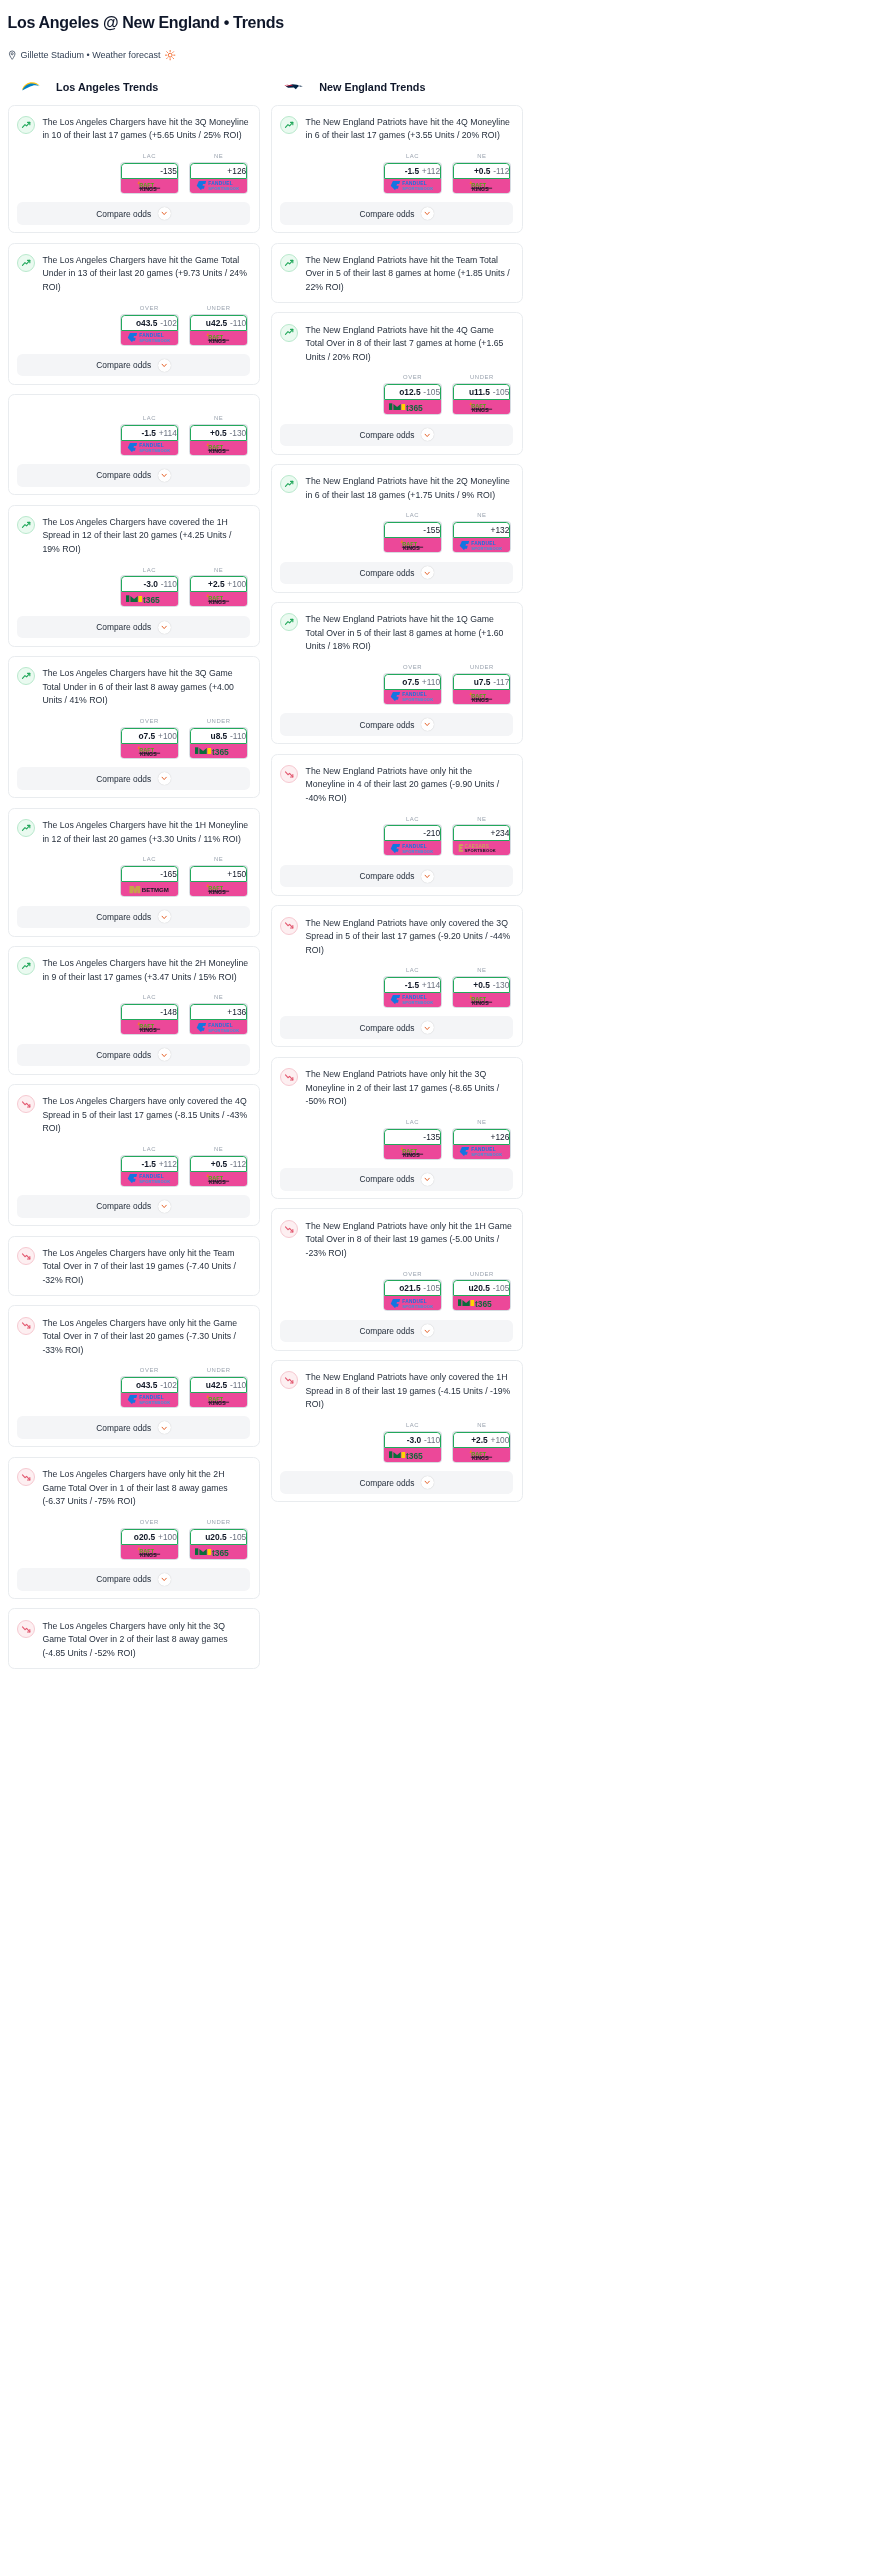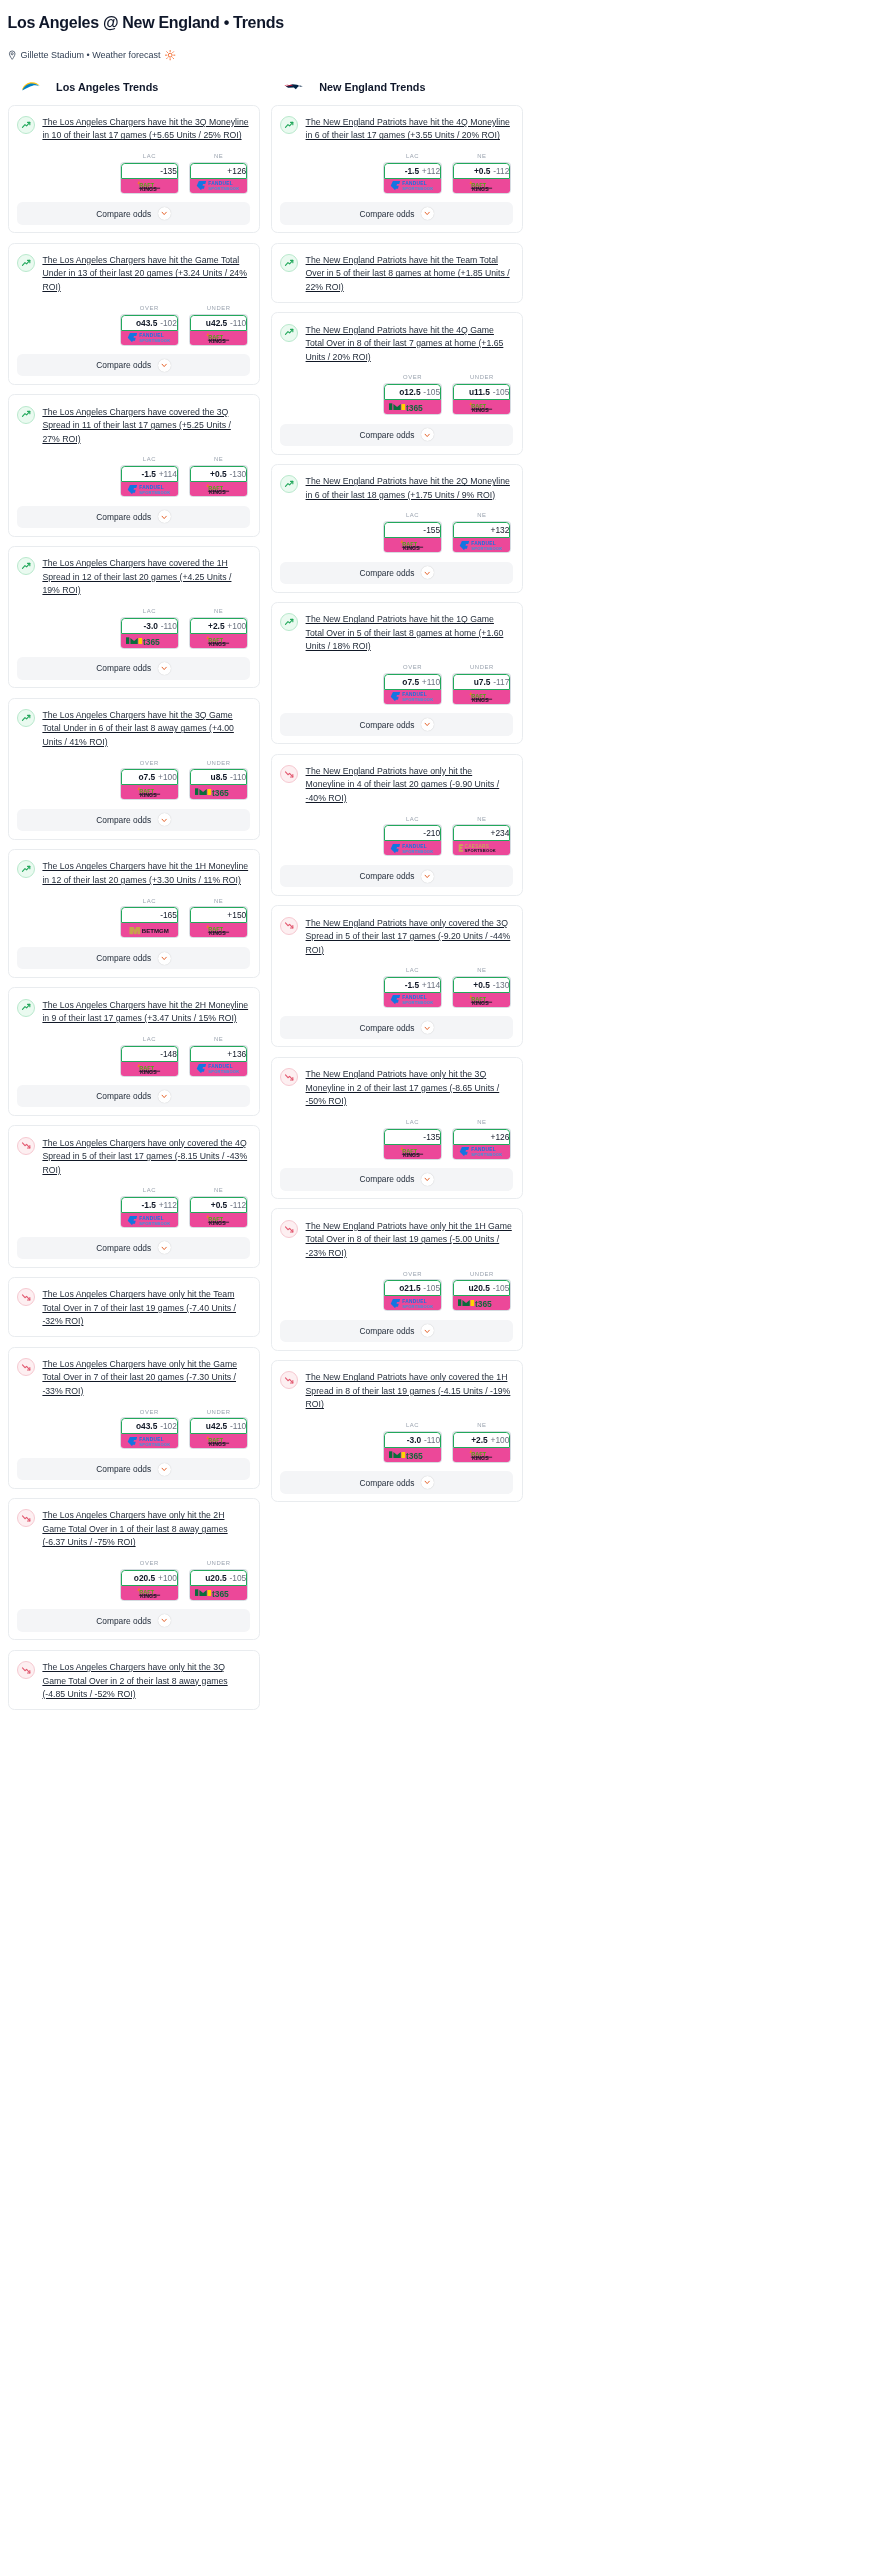--- a/index.html
+++ b/index.html
@@ -36,21 +36,21 @@
   .team-logo { width: 20.6px; height: 15px; flex: 0 0 20.6px; display:inline-flex; align-items:center; }
 
   
   .card {
     border: 0.9px solid #e9ecef;
     border-radius: 6.5px;
     background: #fff;
     margin-bottom: 9.4px;
     padding: 9.4px 8.4px 7.5px 8.4px;
   }
-  .card-top { display: flex; gap: 7.5px; align-items: flex-start; text-decoration: underline; }
+  .card-top { display: flex; gap: 7.5px; align-items: flex-start; }
   .trend-badge {
     width: 18px; height: 18px; border-radius: 50%;
     flex: 0 0 18px; display: flex; align-items: center; justify-content: center;
     margin-top: 0.9px;
   }
   .trend-badge.up { background: #eafaf0; border: 0.9px solid #b9e9cd; }
   .trend-badge.down { background: #fdeff1; border: 0.9px solid #f6c9d1; }
   .trend-text {
     font-size: 8.7px; line-height: 1.55; color: #1f2937;
     padding-top: 0.9px;
@@ -203,21 +203,21 @@
           </div>
         </div>
         <div class="card">
           <div class="card-top">
             <span class="trend-badge up">
               <svg viewBox="0 0 14 14" width="10.3" height="10.3">
                 <polyline points="2,10 5.4,6.2 7.6,8 12,3.2" fill="none" stroke="#22a85b" stroke-width="1.5" stroke-linecap="round" stroke-linejoin="round"></polyline>
                 <polyline points="8.8,3.2 12,3.2 12,6.4" fill="none" stroke="#22a85b" stroke-width="1.5" stroke-linecap="round" stroke-linejoin="round"></polyline>
               </svg>
             </span>
-            <div class="trend-text">The Los Angeles Chargers have hit the Game Total Under in 13 of their last 20 games (+3.24 Units / 24% ROI)</div>
+            <div class="trend-text">The Los Angeles Chargers have hit the Game Total Under in 13 of their last 20 games (+9.73 Units / 24% ROI)</div>
           </div>
           <div class="odds-row">
             <div class="odds-cell">
               <div class="odds-label">OVER</div>
               <div class="odds-box">
                 <div class="odds-val">
                   <span class="line">o43.5</span>
                   <span class="price">-102</span>
                 </div>
                 <div class="book">
@@ -254,29 +254,20 @@
           <div class="compare">
             <span class="compare-label">Compare odds</span>
             <span class="chev-btn">
               <svg viewBox="0 0 12 12" width="8.4" height="8.4">
                 <polyline points="3,4.6 6,8 9,4.6" fill="none" stroke="#e4622a" stroke-width="1.4" stroke-linecap="round" stroke-linejoin="round"></polyline>
               </svg>
             </span>
           </div>
         </div>
         <div class="card">
-          <div class="card-top">
-            <span class="trend-badge up">
-              <svg viewBox="0 0 14 14" width="10.3" height="10.3">
-                <polyline points="2,10 5.4,6.2 7.6,8 12,3.2" fill="none" stroke="#22a85b" stroke-width="1.5" stroke-linecap="round" stroke-linejoin="round"></polyline>
-                <polyline points="8.8,3.2 12,3.2 12,6.4" fill="none" stroke="#22a85b" stroke-width="1.5" stroke-linecap="round" stroke-linejoin="round"></polyline>
-              </svg>
-            </span>
-            <div class="trend-text">The Los Angeles Chargers have covered the 3Q Spread in 11 of their last 17 games (+5.25 Units / 27% ROI)</div>
-          </div>
           <div class="odds-row">
             <div class="odds-cell">
               <div class="odds-label">LAC</div>
               <div class="odds-box">
                 <div class="odds-val">
                   <span class="line">-1.5</span>
                   <span class="price">+114</span>
                 </div>
                 <div class="book">
                   <span class="bk">

